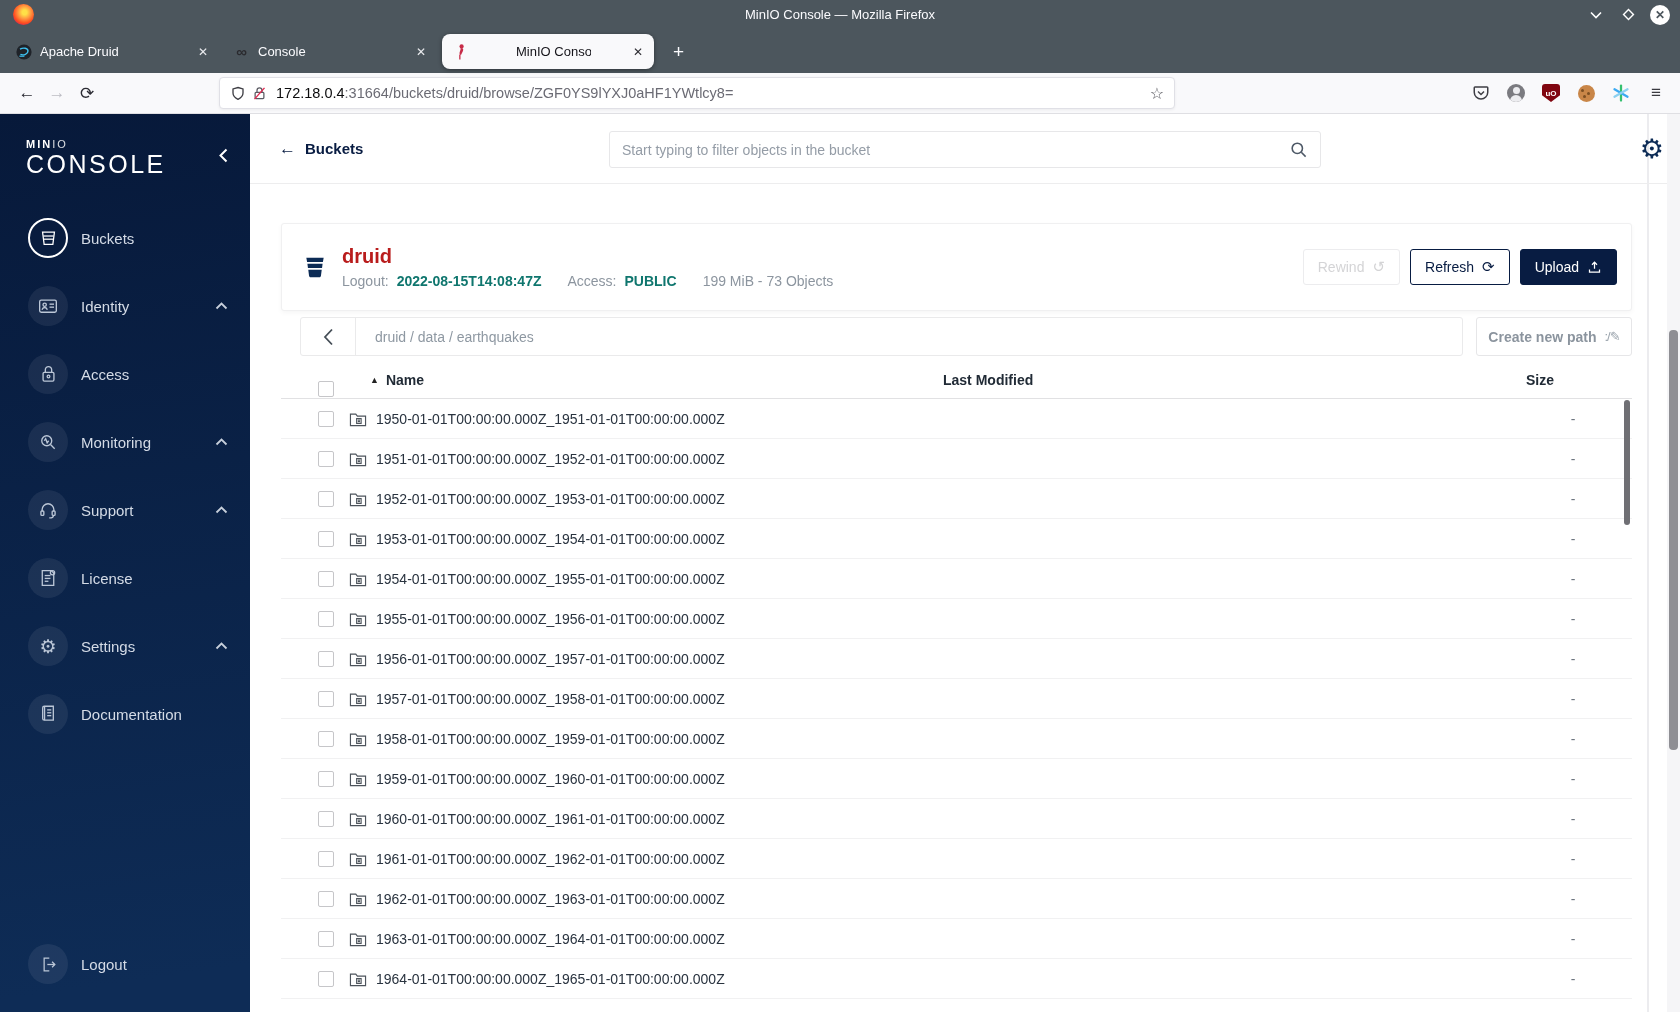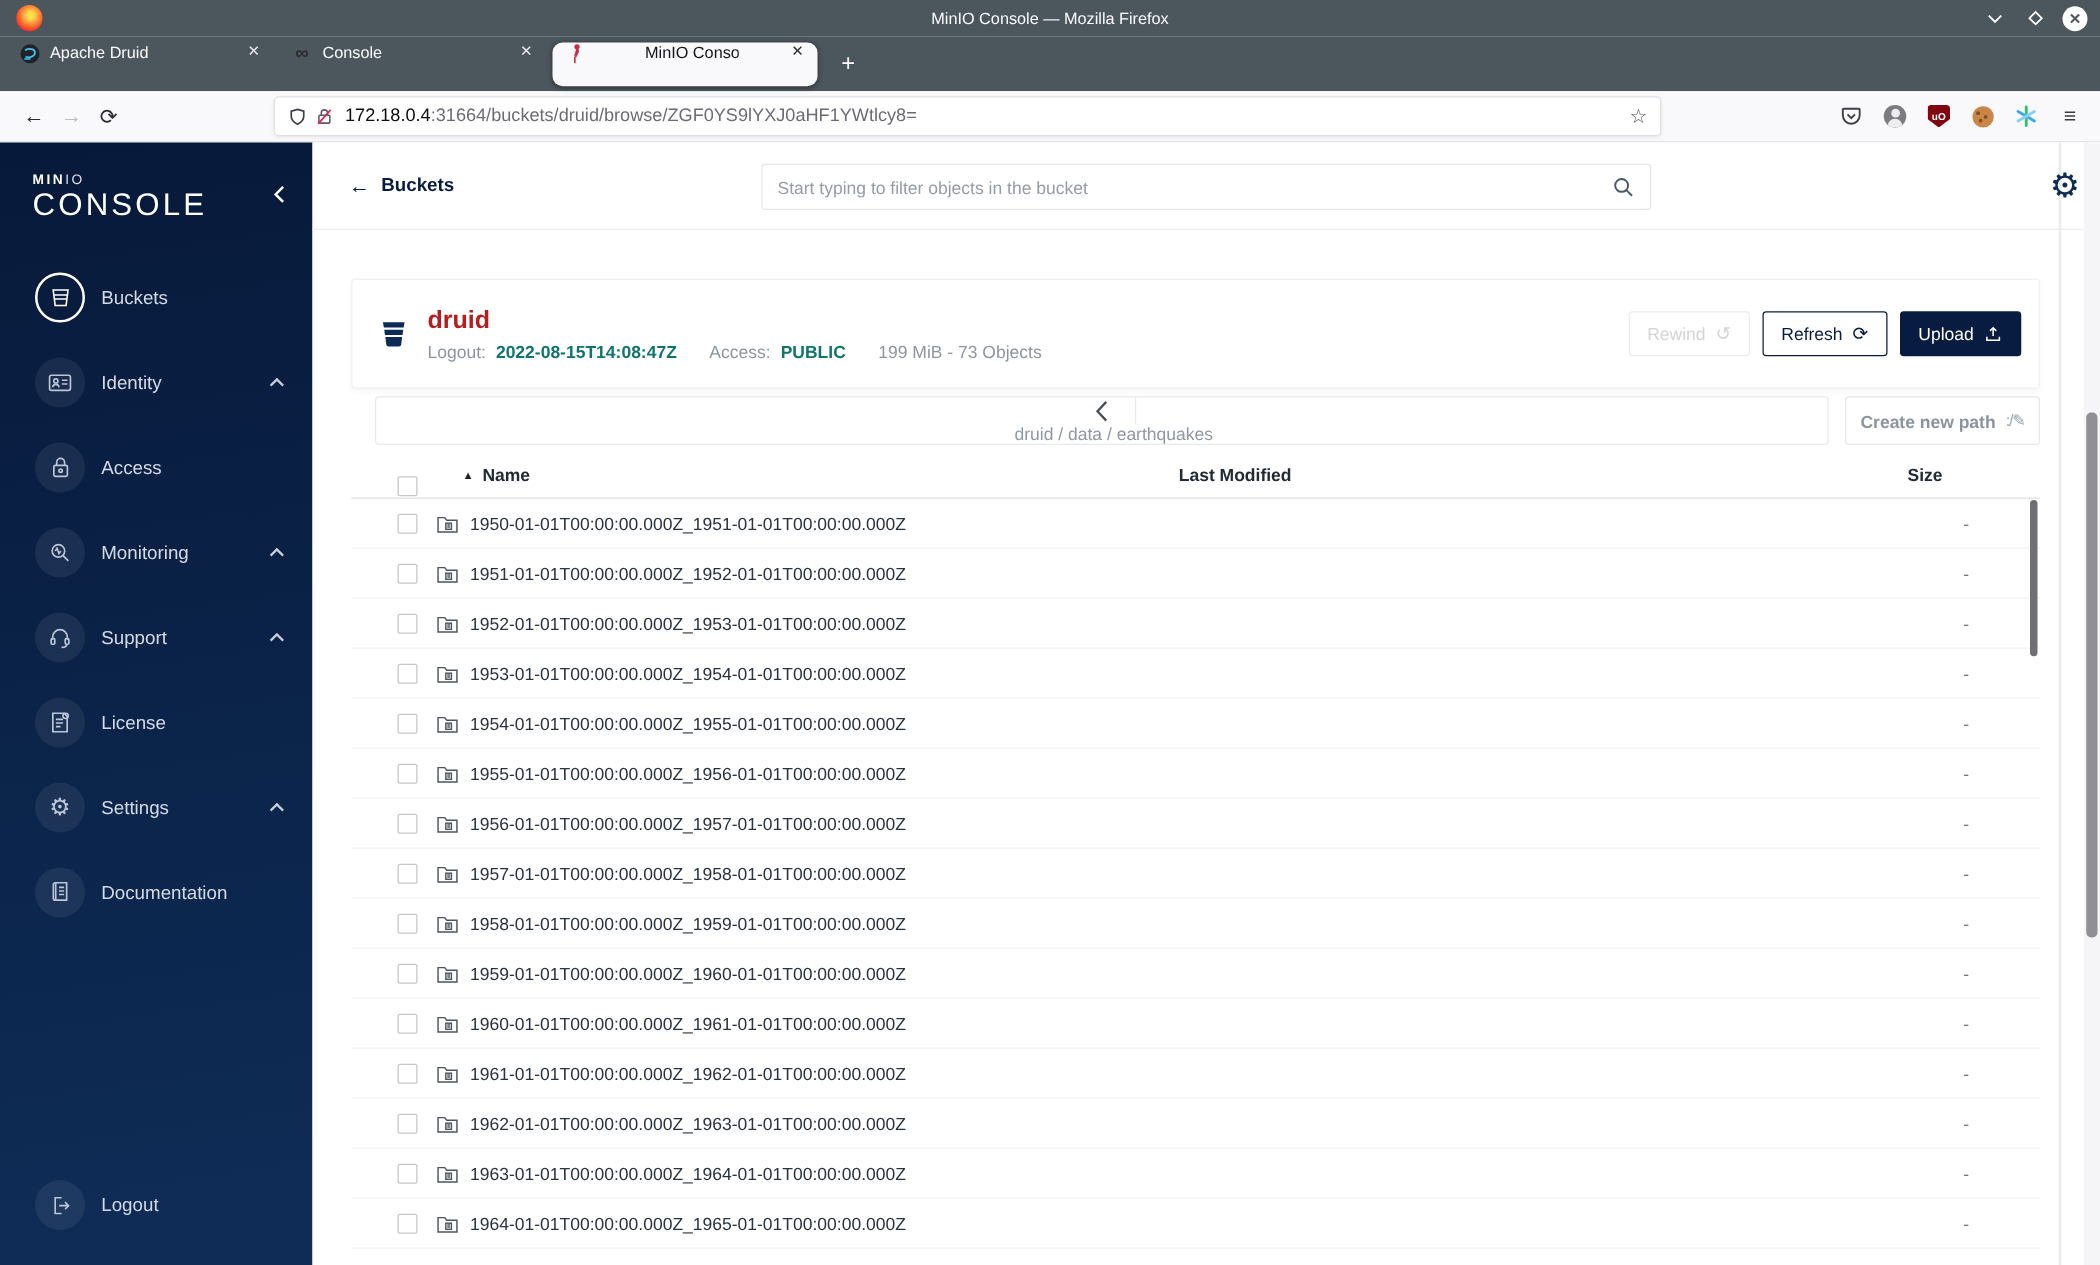--- a/index.html
+++ b/index.html
@@ -11,33 +11,33 @@
   .titlebar { height:29px; background:#4c565d; display:flex; align-items:center; position:relative; color:#fbfbfe; }
   .ff-logo { width:21px; height:21px; margin-left:13px; border-radius:50%; z-index:2;
     background:radial-gradient(circle at 55% 40%, #ffe047 0 14%, #ff9640 38%, #ff4f1f 62%, #b5007f 95%); }
   .win-title { position:absolute; left:0; right:0; text-align:center; font-size:13px; color:#fbfbfe; }
   .win-controls { margin-left:auto; display:flex; align-items:center; gap:12px; margin-right:10px; z-index:2; }
   .win-btn { display:flex; align-items:center; justify-content:center; width:20px; height:20px; cursor:default; }
   .win-close { background:#fff; border-radius:50%; color:#4c565d; font-size:12px; font-weight:bold; }
 
   
   .tabbar { height:44px; background:#4c565d; display:flex; align-items:flex-end; padding-left:6px; }
-  .tab { width:213px; height:35px; margin:0 5px 4px 0; border-radius:8px; display:flex; 
+  .tab { width:213px; height:35px; margin:0 5px 4px 0; border-radius:8px; display:flex; align-items:center;
          padding:0 9px; color:#fbfbfe; font-size:13px; cursor:default; }
   .tab.active { background:#f9f9fb; color:#15141a; box-shadow:0 1px 4px rgba(0,0,0,.4); width:212px;gap:40px; }
   .favicon { width:17px; height:17px; display:flex; align-items:center; justify-content:center; flex-shrink:0; }
   .tab-label { margin-left:8px; flex:1; white-space:nowrap; overflow:hidden; }
   .tab-close { font-size:12px; padding:0 2px; opacity:.9; }
   .newtab-btn { color:#fbfbfe; font-size:19px; margin:0 0 10px 6px; padding:0 8px; }
 
   
   .toolbar { height:41px; background:#f9f9fb; border-bottom:1px solid #dfdfe3; display:flex; align-items:center; padding:0 12px; }
   .nav-btn { width:30px; text-align:center; font-size:17px; color:#2b2b33; }
   .nav-btn.disabled { color:#bcbcc3; }
-  .urlbar { margin-left:117px; width:1110px; height:32px; background:#fff; border:1px solid #e0e0e6; border-radius:4px;
+  .urlbar { margin-left:117px; width:956px; height:32px; background:#fff; border:1px solid #e0e0e6; border-radius:4px;
             box-shadow:0 1px 3px rgba(0,0,0,.06); display:flex; align-items:center; padding:0 10px; }
   .url-sep { width:6px; }
   .url-text { margin-left:9px; font-size:14.5px; white-space:nowrap; overflow:hidden; }
   .url-host { color:#0c0c0d; }
   .url-rest { color:#6b6b74; }
   .url-star { margin-left:auto; font-size:16px; color:#55555c; }
   .toolbar-icons { margin-left:auto; display:flex; align-items:center; gap:15px; margin-right:2px; }
   .tb-ico { width:20px; height:20px; display:flex; align-items:center; justify-content:center; font-size:17px; color:#3a3a40; }
   .ublock { width:18px; height:18px; background:#800610; color:#fff; font-size:8px; font-weight:bold;
             display:flex; align-items:center; justify-content:center; border-radius:3px 3px 6px 6px;
@@ -96,21 +96,21 @@
   .card-actions { margin-left:auto; display:flex; align-items:flex-end; gap:10px; }
   .btn { height:36px; padding:0 14px; border-radius:3px; font-size:14px; display:flex; align-items:center; gap:8px;
          background:#fff; border:1px solid; cursor:pointer; font-family:"Liberation Sans",sans-serif; }
   .btn-rewind { color:#d4d4d6; border-color:#ececee; cursor:default; }
   .btn-refresh { color:#081C42; border-color:#081C42; }
   .btn-upload { background:#081C42; border-color:#081C42; color:#fff; }
   .btn .ico { font-size:15px; }
 
   
   .crumb-box { position:absolute; left:50px; top:133px; width:1163px; height:39px; border:1px solid #eaeaeb;
-               border-radius:3px; display:flex; align-items:center; background:#fff;flex-direction:column; }
+               border-radius:3px; display:flex; align-items:center; background:#fff; }
   .crumb-back { width:55px; height:100%; border-right:1px solid #eaeaeb; display:flex; align-items:center; justify-content:center; cursor:pointer; }
   .crumb-path { margin-left:19px; font-size:14px; color:#8e98a2; }
   .create-path-btn { position:absolute; left:1226px; top:133px; width:156px; height:39px; border:1px solid #e6e6e8;
                      border-radius:3px; background:#fff; color:#8b949e; font-size:14px; font-weight:700;
                      display:flex; align-items:center; justify-content:center; gap:8px; cursor:pointer; }
   .cp-icon { font-size:13px; font-weight:400; letter-spacing:-1px; color:#9aa3ac; }
 
   
   .t-head { position:absolute; top:186px; left:31px; width:1351px; height:29px; border-bottom:1px solid #e1e1e3; }
   .t-head .col { position:absolute; top:2px; font-size:14px; font-weight:700; color:#212b36; }

